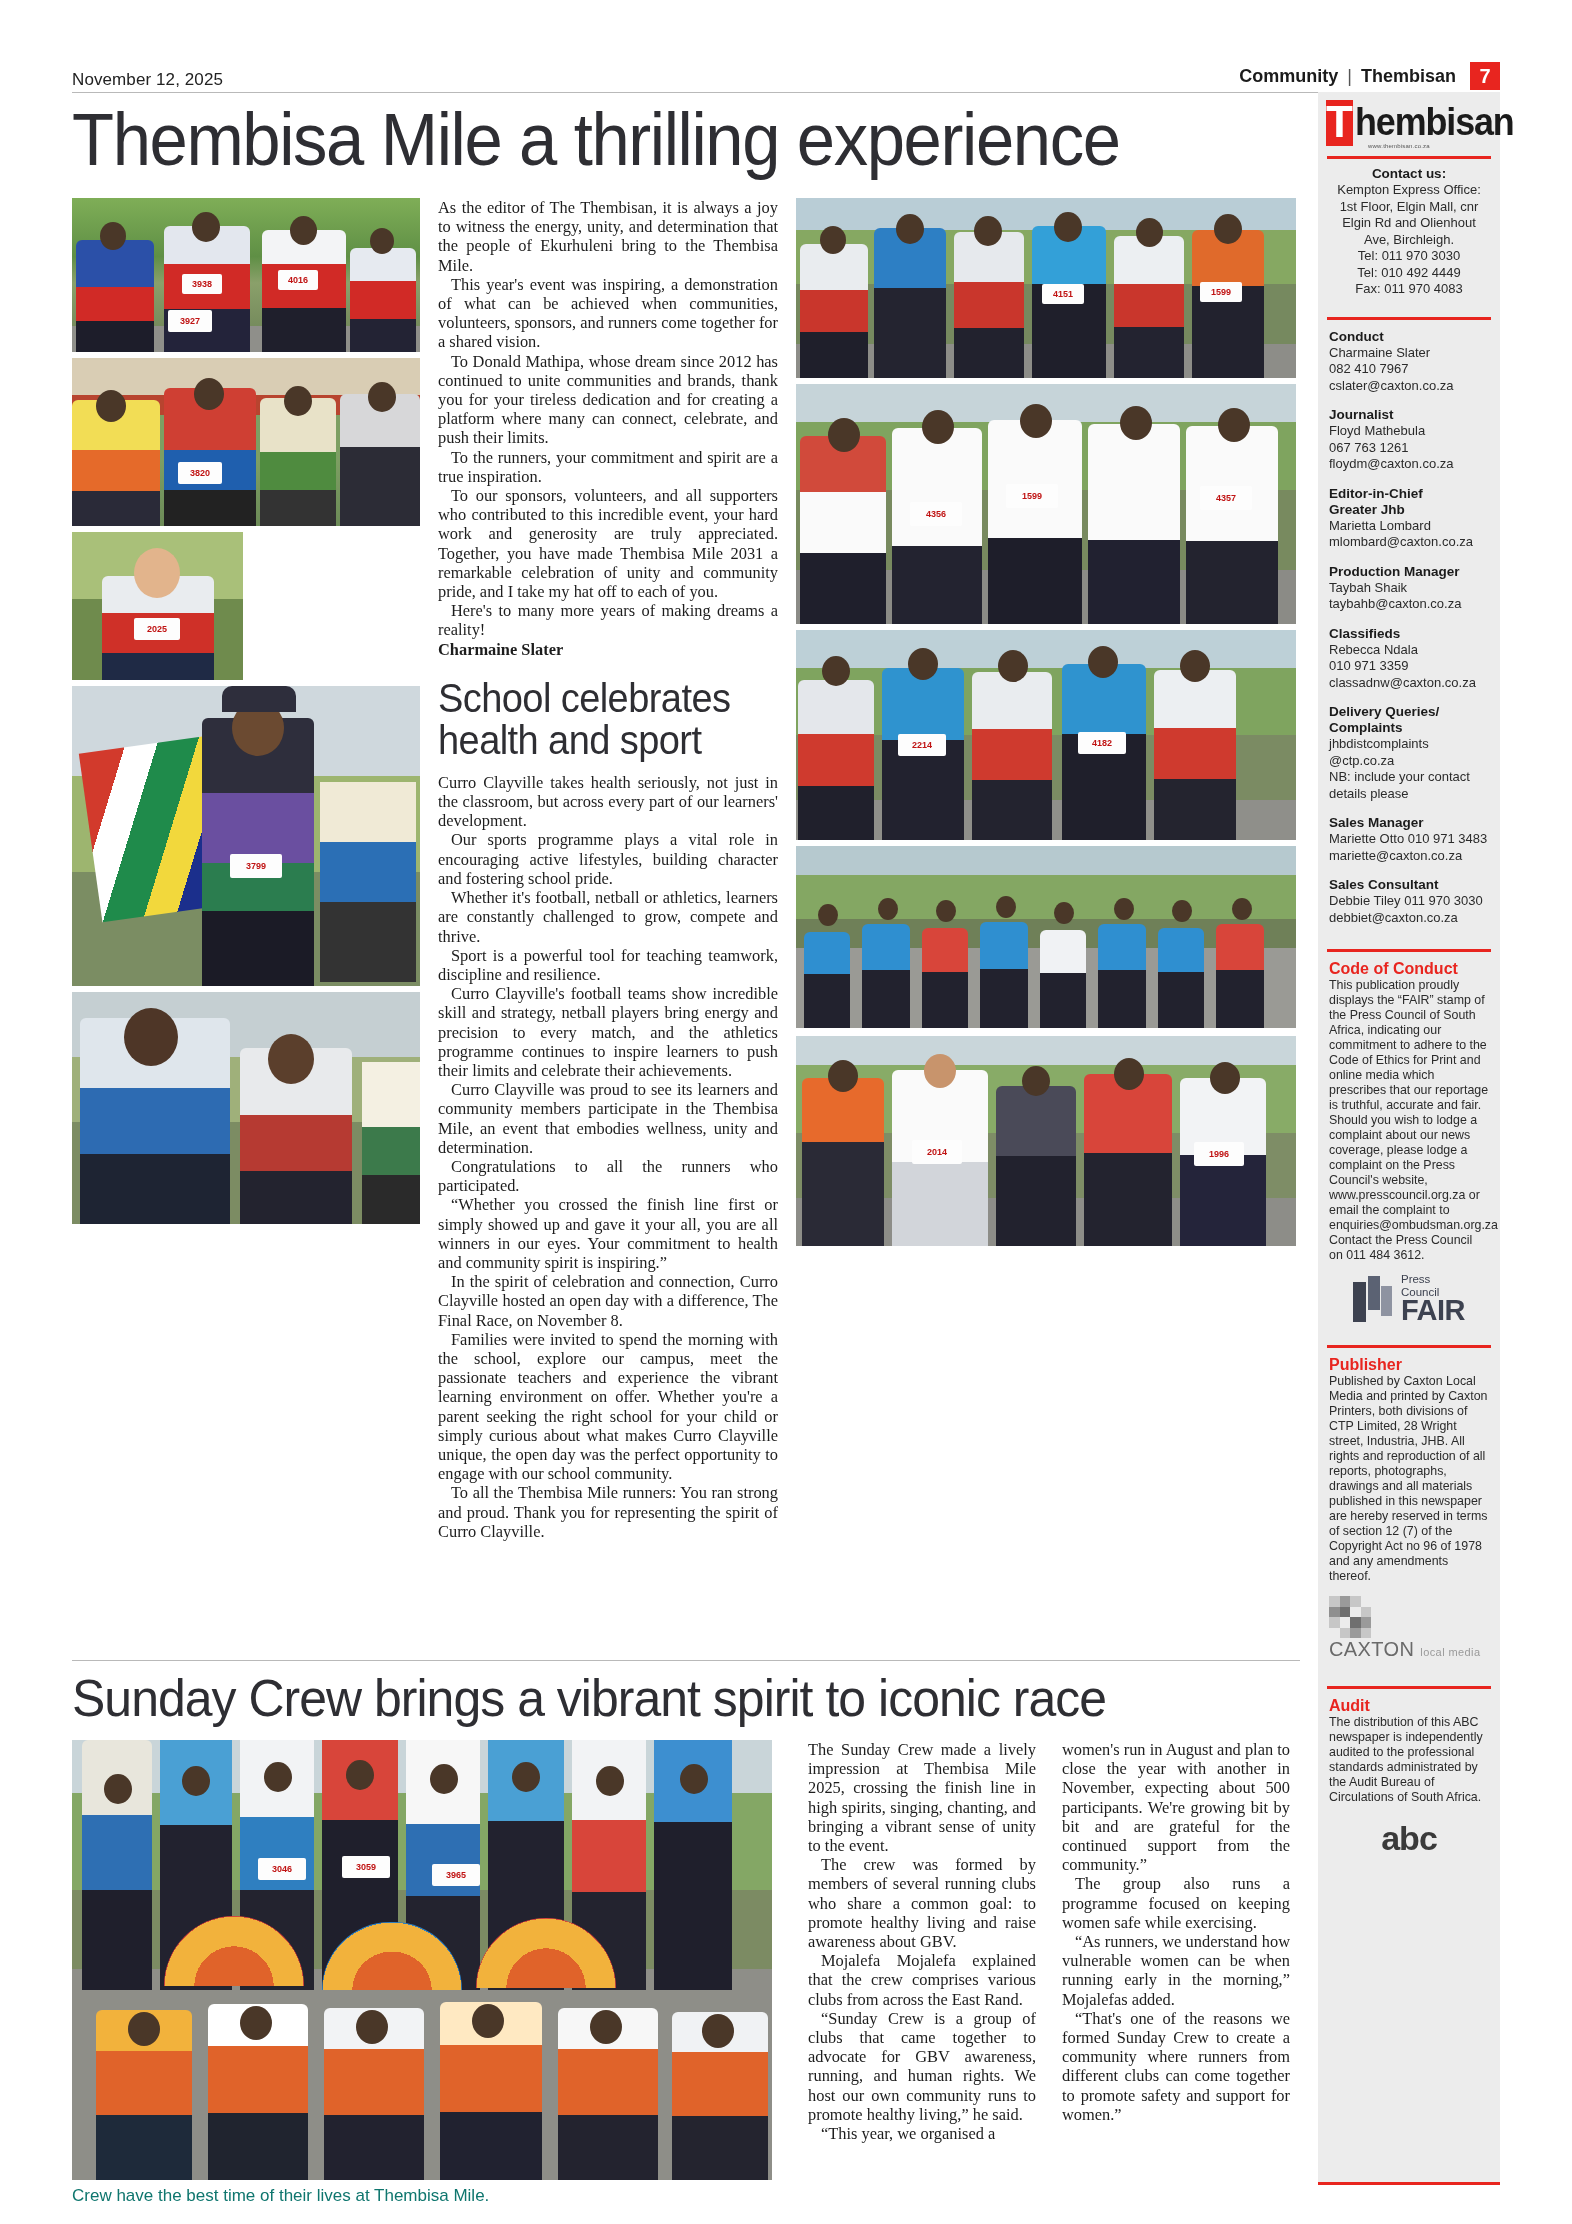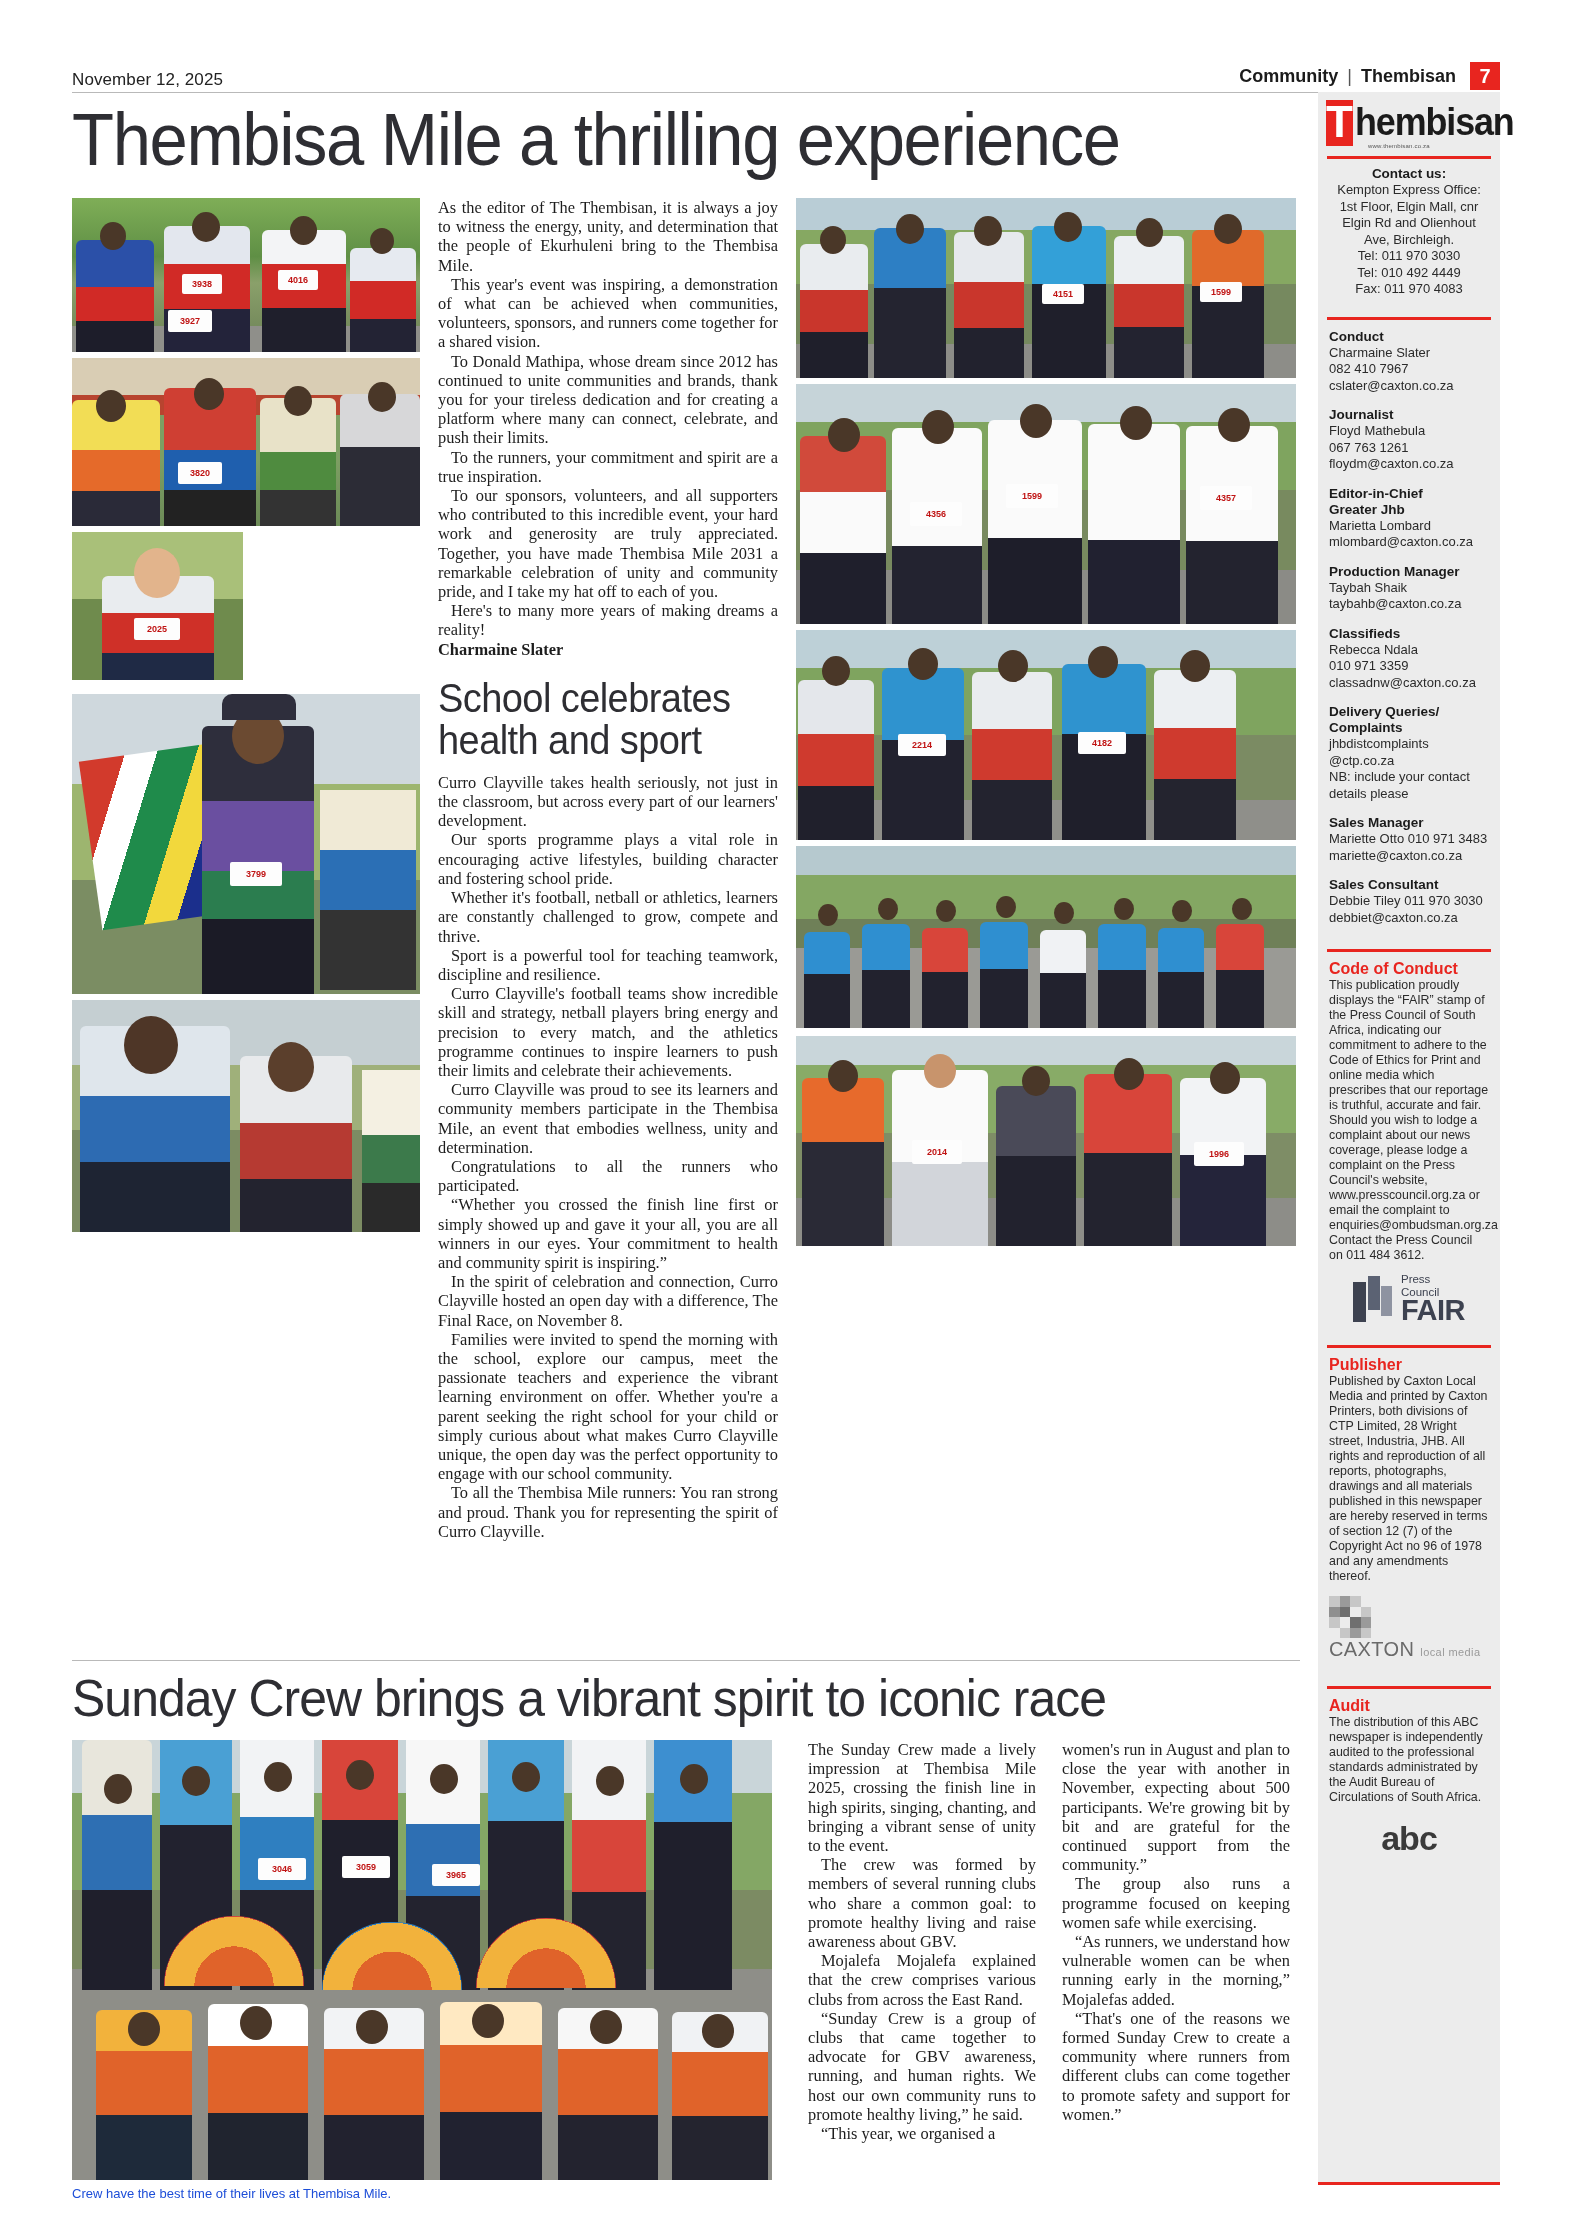--- a/index.html
+++ b/index.html
@@ -63,21 +63,21 @@
   .rule-bottom{ position:absolute; left:72px; top:1660px; width:1228px; height:1px; background:#b9b9b9; }
   .headline-bottom{
     position:absolute; left:72px; top:1672px; width:1240px;
     font-size:52px; line-height:1.0; font-weight:400; color:#2e2e33;
     letter-spacing:-1px; white-space:nowrap;
     transform:scaleX(.96); transform-origin:left top;
   }
   .bottom-photo{ position:absolute; left:72px; top:1740px; width:700px; height:440px; }
   .caption{
     position:absolute; left:72px; top:2186px; width:700px;
-    font-size:13px; color:#1d4ed8; font-family:"Liberation Sans", sans-serif;
+    font-size:17px; color:#0f766e; font-family:"Liberation Sans", sans-serif;
   }
   .bottom-col-1{ position:absolute; left:808px; top:1740px; width:228px; }
   .bottom-col-2{ position:absolute; left:1062px; top:1740px; width:228px; }
 
   
   .sidebar{
     position:absolute; left:1318px; top:92px; width:182px; height:2090px;
     background:#ececec; padding:0;
   }
   .sb-pad{ padding:10px 11px 12px 11px; }
@@ -177,21 +177,21 @@
 
     <div style="display:flex;gap:6px;margin-top:6px;">
       <div class="ph" style="width:171px;height:148px;">
         <div class="sky" style="background:linear-gradient(#a9c079 0 45%,#6f8b4d 45%);"></div>
         <div class="fig" style="left:30px;width:112px;height:104px;background:linear-gradient(#e9ecef 0 36%,#cf3028 36% 74%,#1f2a45 74%);"></div>
         <div class="head" style="left:62px;top:16px;width:46px;height:50px;background:#e2b48c;"></div>
         <div class="bib" style="left:62px;top:86px;width:46px;height:22px;">2025</div>
       </div>
     </div>
 
-    <div class="ph" style="height:300px;margin-top:14px;">
+    <div class="ph" style="height:300px;margin-top:6px;">
       <div class="sky" style="background:linear-gradient(#cfd8dd 0 30%,#9db56f 30% 62%,#7b8d63 62%);"></div>
       <div style="position:absolute;left:18px;top:58px;width:130px;height:170px;background:linear-gradient(115deg,#d23a2c 0 22%,#ffffff 22% 38%,#1f8b4b 38% 58%,#f2d83c 58% 74%,#1b2f8c 74% 90%,#111 90%);transform:rotate(-8deg);"></div>
       <div class="fig" style="left:130px;width:112px;height:268px;background:linear-gradient(#2e2e3c 0 28%,#6a4fa0 28% 54%,#2b7d4f 54% 72%,#1b1b26 72%);"></div>
       <div class="head" style="left:160px;top:14px;width:52px;height:56px;background:#6b4a31;"></div>
       <div style="position:absolute;left:150px;top:0px;width:74px;height:26px;background:#2e2e3c;border-radius:10px 10px 0 0;"></div>
       <div class="bib" style="left:158px;top:168px;width:52px;height:24px;">3799</div>
       <div style="position:absolute;left:248px;top:96px;width:96px;height:200px;background:linear-gradient(#f0ead6 0 30%,#2b6fb5 30% 60%,#333 60%);"></div>
     </div>
 
     <div class="ph" style="height:232px;margin-top:6px;">

